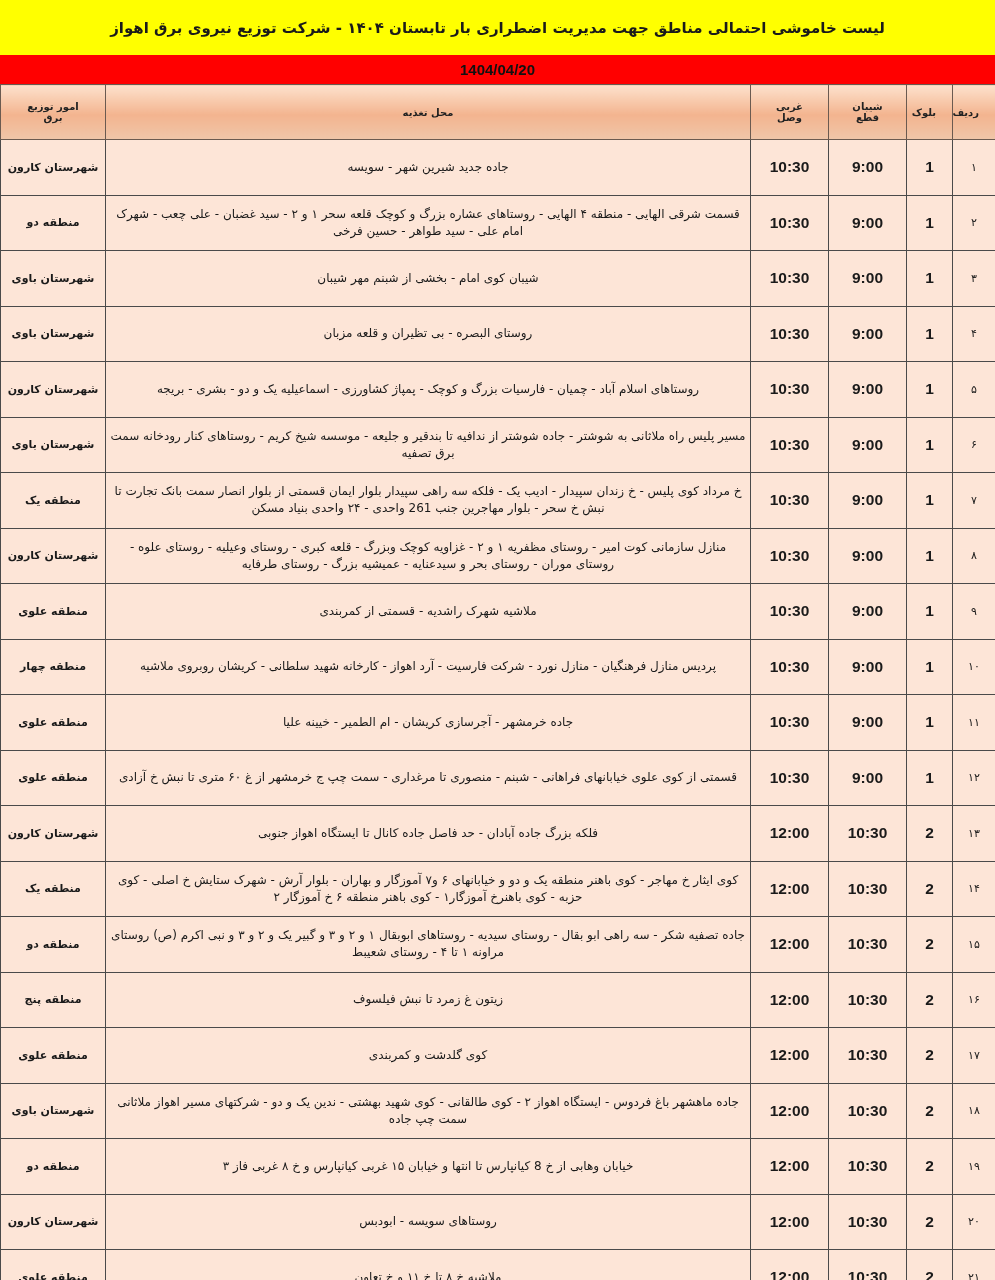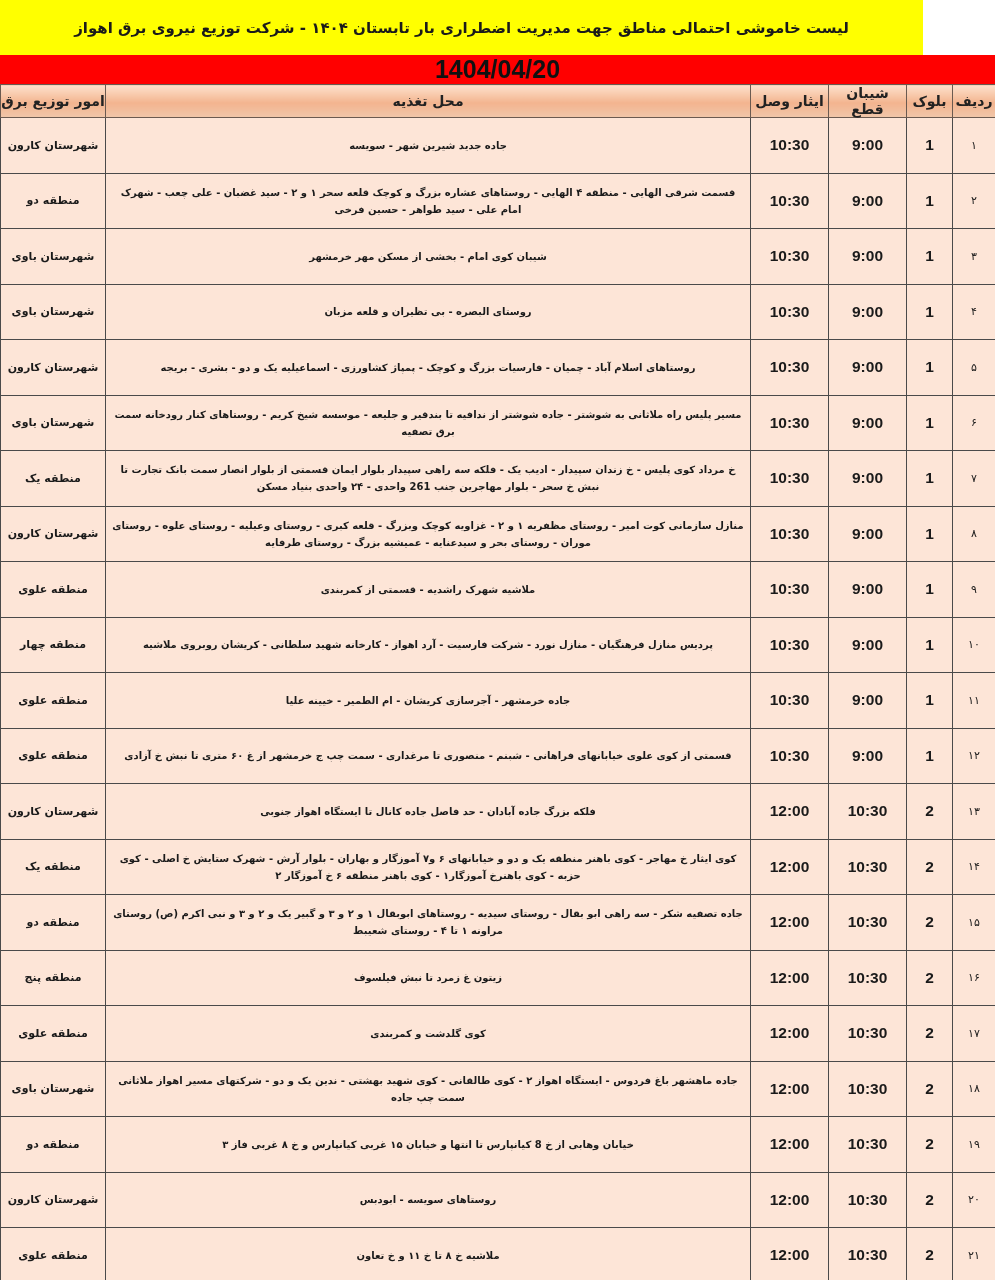--- a/index.html
+++ b/index.html
@@ -1,26 +1,26 @@
 <!DOCTYPE html>
 <html><head>
 <meta charset="utf-8">
 <style>
   html, body { margin:0; padding:0; background:#ffffff; }
   body { width:995px; height:1280px; position:relative; overflow:hidden; font-family:"DejaVu Sans", sans-serif; }
-  .title-band { position:absolute; left:0; top:0; width:923px; height:55px; background:#ffff00; display:flex; align-items:center; justify-content:center; }
+  .title-band { position:absolute; left:0; top:0; width:995px; height:55px; background:#ffff00; display:flex; align-items:center; justify-content:center; }
   .title-band span { font-size:15px; font-weight:bold; color:#1a1a1a; direction:rtl; }
   .date-band { position:absolute; left:0; top:55px; width:995px; height:29px; background:#ff0000; display:flex; align-items:center; justify-content:center; border-bottom:1px solid #b00000; }
-  .date-band span { font-family:"Liberation Sans", sans-serif; font-size:25px; font-weight:bold; color:#111; }
+  .date-band span { font-family:"Liberation Sans", sans-serif; font-size:15px; font-weight:bold; color:#111; }
   table { position:absolute; left:0; top:84px; width:995px; border-collapse:collapse; table-layout:fixed; direction:rtl; }
-  th { height:21px; background:linear-gradient(#fde1cc, #f3b48f 55%, #f0c6a9); font-size:14px; font-weight:bold; color:#222; border:1px solid #6b5a50; padding:0;margin-left:18px; }
+  th { height:21px; background:linear-gradient(#fde1cc, #f3b48f 55%, #f0c6a9); font-size:10px; font-weight:bold; color:#222; border:1px solid #6b5a50; padding:16px;margin-left:18px; }
   td { height:54.5px; background:#fde5d7; border:1px solid #4a4a4a; padding:0 4px; text-align:center; color:#1a1a1a; }
   td.idx { font-size:11px; }
   td.num { font-family:"Liberation Sans", sans-serif; font-size:15.5px; font-weight:bold; }
-  td.loc { font-size:10px; font-weight:bold; line-height:17px; }
+  td.loc { font-size:12px; font-weight:normal; line-height:17px; }
   td.area { font-size:11px; font-weight:bold; }
   col.c-idx { width:43px; } col.c-block { width:46px; } col.c-cut { width:78px; } col.c-con { width:78px; } col.c-loc { width:645px; } col.c-area { width:105px; }
 </style>
 </head>
 <body>
 
 <div class="title-band">
   <span>لیست خاموشی احتمالی مناطق جهت مدیریت اضطراری بار تابستان ۱۴۰۴ - شرکت توزیع نیروی برق اهواز</span>
 </div>
 <div class="date-band">
@@ -34,21 +34,21 @@
       <col class="c-cut">
       <col class="c-con">
       <col class="c-loc">
       <col class="c-area">
   </colgroup>
   <thead>
     <tr>
       <th>ردیف</th>
       <th>بلوک</th>
       <th>شیبان قطع</th>
-      <th>ایثار وصل</th>
+      <th>غربی وصل</th>
       <th>محل تغذیه</th>
       <th>امور توزیع برق</th>
     </tr>
   </thead>
   <tbody id="rows">
       <tr>
         <td class="idx">۱</td>
         <td class="num">1</td>
         <td class="num">9:00</td>
         <td class="num">10:30</td>
@@ -61,21 +61,21 @@
         <td class="num">9:00</td>
         <td class="num">10:30</td>
         <td class="loc">قسمت شرقی الهایی - منطقه ۴ الهایی - روستاهای عشاره بزرگ و کوچک قلعه سحر ۱ و ۲ - سید غضبان - علی چعب - شهرک امام علی - سید طواهر - حسین فرخی</td>
         <td class="area">منطقه دو</td>
       </tr>
       <tr>
         <td class="idx">۳</td>
         <td class="num">1</td>
         <td class="num">9:00</td>
         <td class="num">10:30</td>
-        <td class="loc">شیبان کوی امام - بخشی از مسکن مهر خرمشهر</td>
+        <td class="loc">شیبان کوی امام - بخشی از شبنم مهر شیبان</td>
         <td class="area">شهرستان باوی</td>
       </tr>
       <tr>
         <td class="idx">۴</td>
         <td class="num">1</td>
         <td class="num">9:00</td>
         <td class="num">10:30</td>
         <td class="loc">روستای البصره - بی تظیران و قلعه مزبان</td>
         <td class="area">شهرستان باوی</td>
       </tr>

